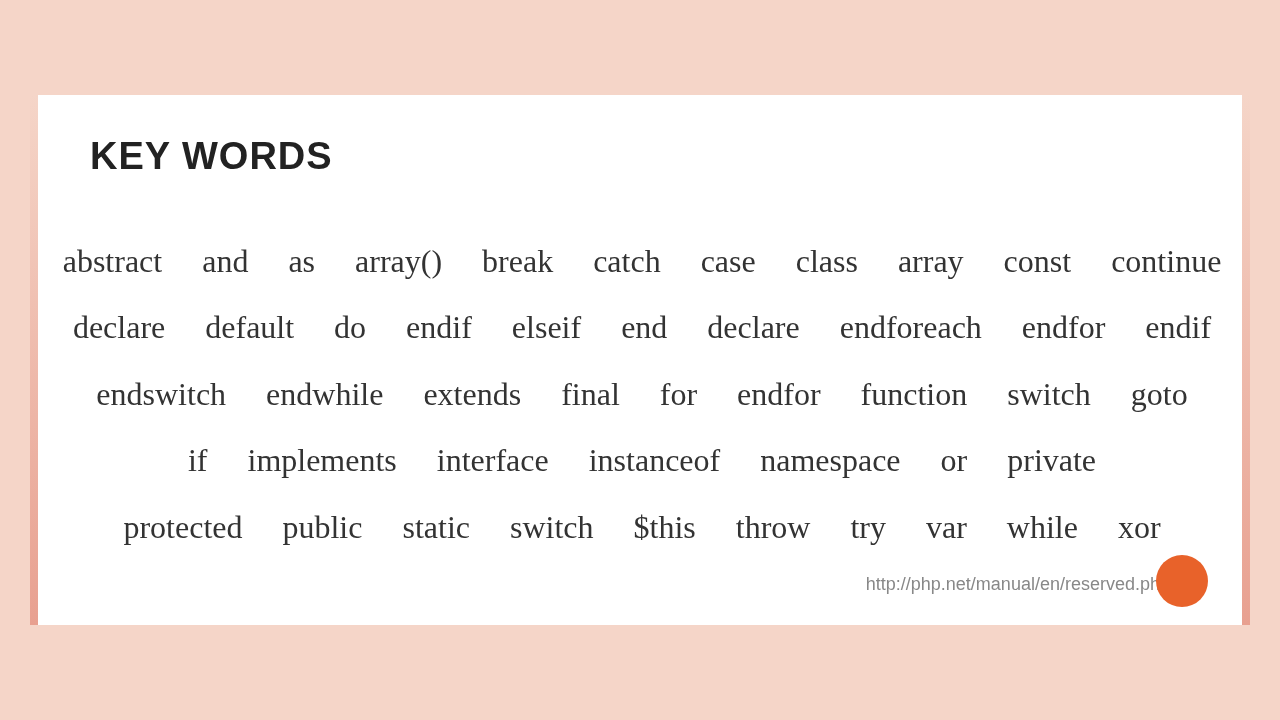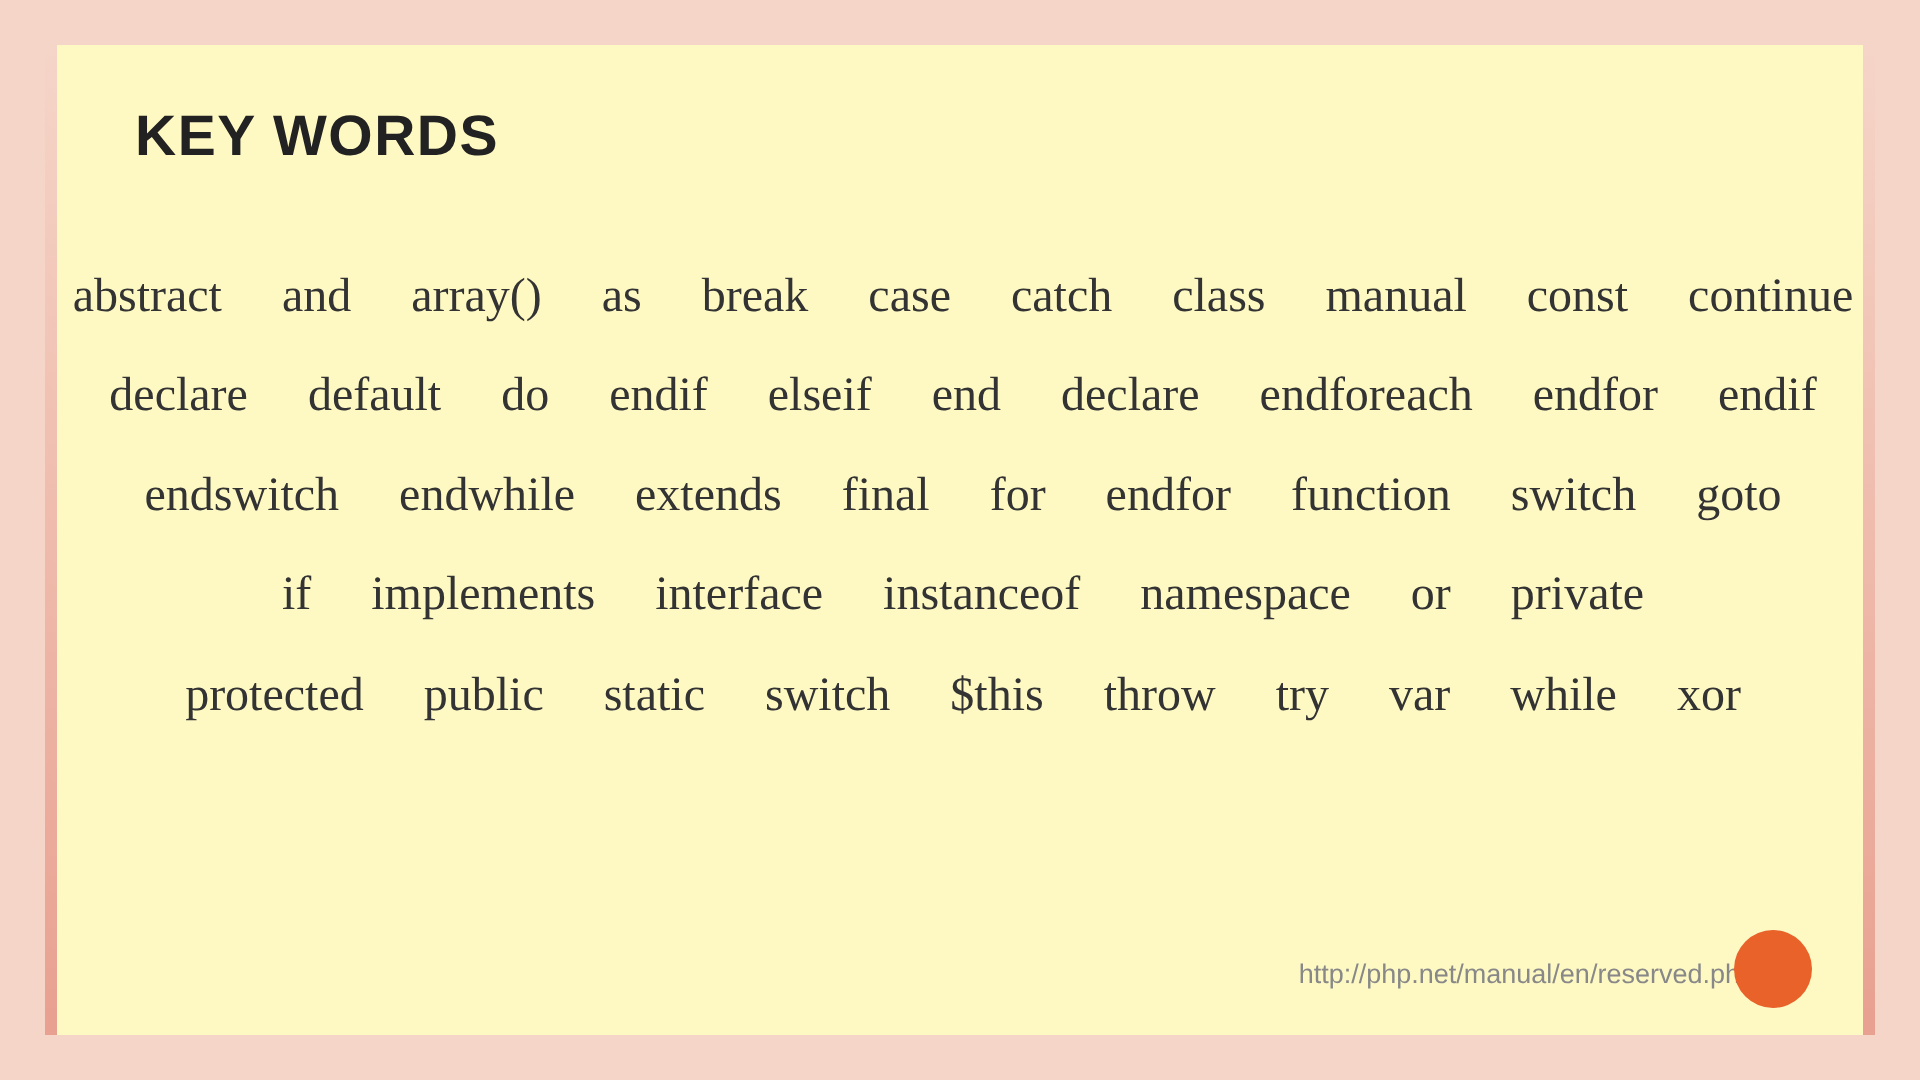--- a/index.html
+++ b/index.html
@@ -13,22 +13,22 @@
       height: 720px;
       background: #f5d5c8;
       display: flex;
       align-items: center;
       justify-content: center;
       font-family: Georgia, 'Times New Roman', serif;
     }
 
     .slide {
       width: 1220px;
-      height: 660px;
-      background: #fef9c3;
+      height: 530px;
+      background: #ffffff;
       position: relative;
       padding: 40px 56px 40px 60px;
       display: flex;
       flex-direction: column;
     }
 
     .title {
       font-size: 38px;
       font-weight: 900;
       color: #222222;
@@ -105,27 +105,27 @@
   <div class="left-border"></div>
   <div class="right-border"></div>
 
   <div class="title">KEY WORDS</div>
 
   <div class="keywords-container">
 
     <div class="keyword-row">
       <span class="kw">abstract</span>
       <span class="kw">and</span>
+      <span class="kw">as</span>
       <span class="kw">array()</span>
-      <span class="kw">as</span>
       <span class="kw">break</span>
+      <span class="kw">catch</span>
       <span class="kw">case</span>
-      <span class="kw">catch</span>
       <span class="kw">class</span>
-      <span class="kw">manual</span>
+      <span class="kw">array</span>
       <span class="kw">const</span>
       <span class="kw">continue</span>
     </div>
 
     <div class="keyword-row">
       <span class="kw">declare</span>
       <span class="kw">default</span>
       <span class="kw">do</span>
       <span class="kw">endif</span>
       <span class="kw">elseif</span>

